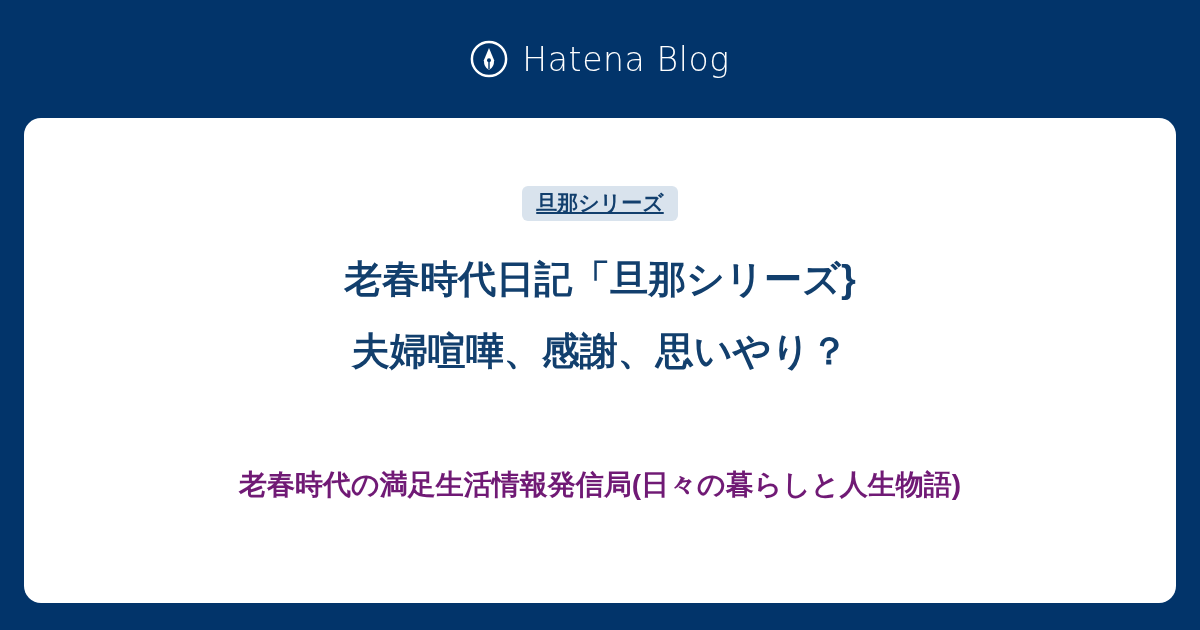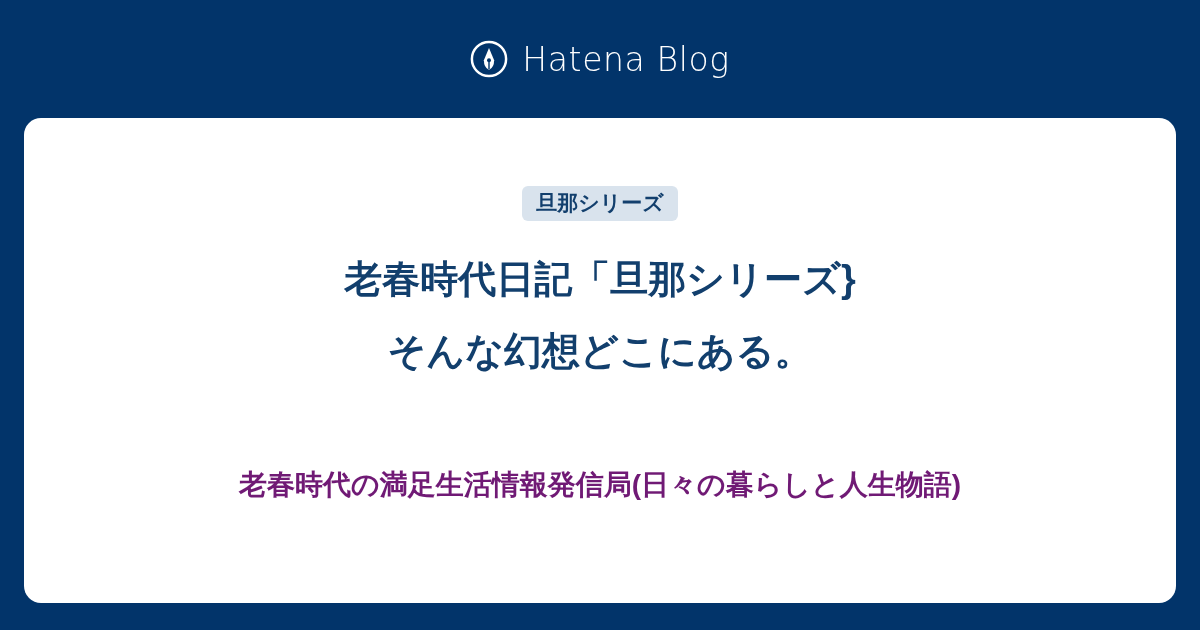--- a/index.html
+++ b/index.html
@@ -85,20 +85,21 @@
   }
   .category-tag {
     display: inline-block;
     background: #d9e3ed;
     border-radius: 6px;
     padding: 5px 14px 6px 14px;
     font-size: 21px;
     font-weight: 700;
     line-height: 1.15;
     color: #123f6d;
+    text-decoration: underline;
     text-decoration-thickness: 2px;
     text-underline-offset: 2px;
     white-space: nowrap;
   }
 
   
   .entry-title {
     margin-top: 22px;
     width: 1000px;
     text-align: center;
@@ -144,21 +145,21 @@
 
   <div class="card">
     <div class="card-inner">
 
       <div class="category-row">
         <span class="category-tag">旦那シリーズ</span>
       </div>
 
       <h1 class="entry-title">
         <span class="title-line">老春時代日記「旦那シリーズ}</span>
-        <span class="title-line">そんな幻想どこにある。</span>
+        <span class="title-line">夫婦喧嘩、感謝、思いやり？</span>
       </h1>
 
       <div class="blog-subtitle">老春時代の満足生活情報発信局(日々の暮らしと人生物語)</div>
 
     </div>
   </div>
 
 </div>
 
 </body></html>

